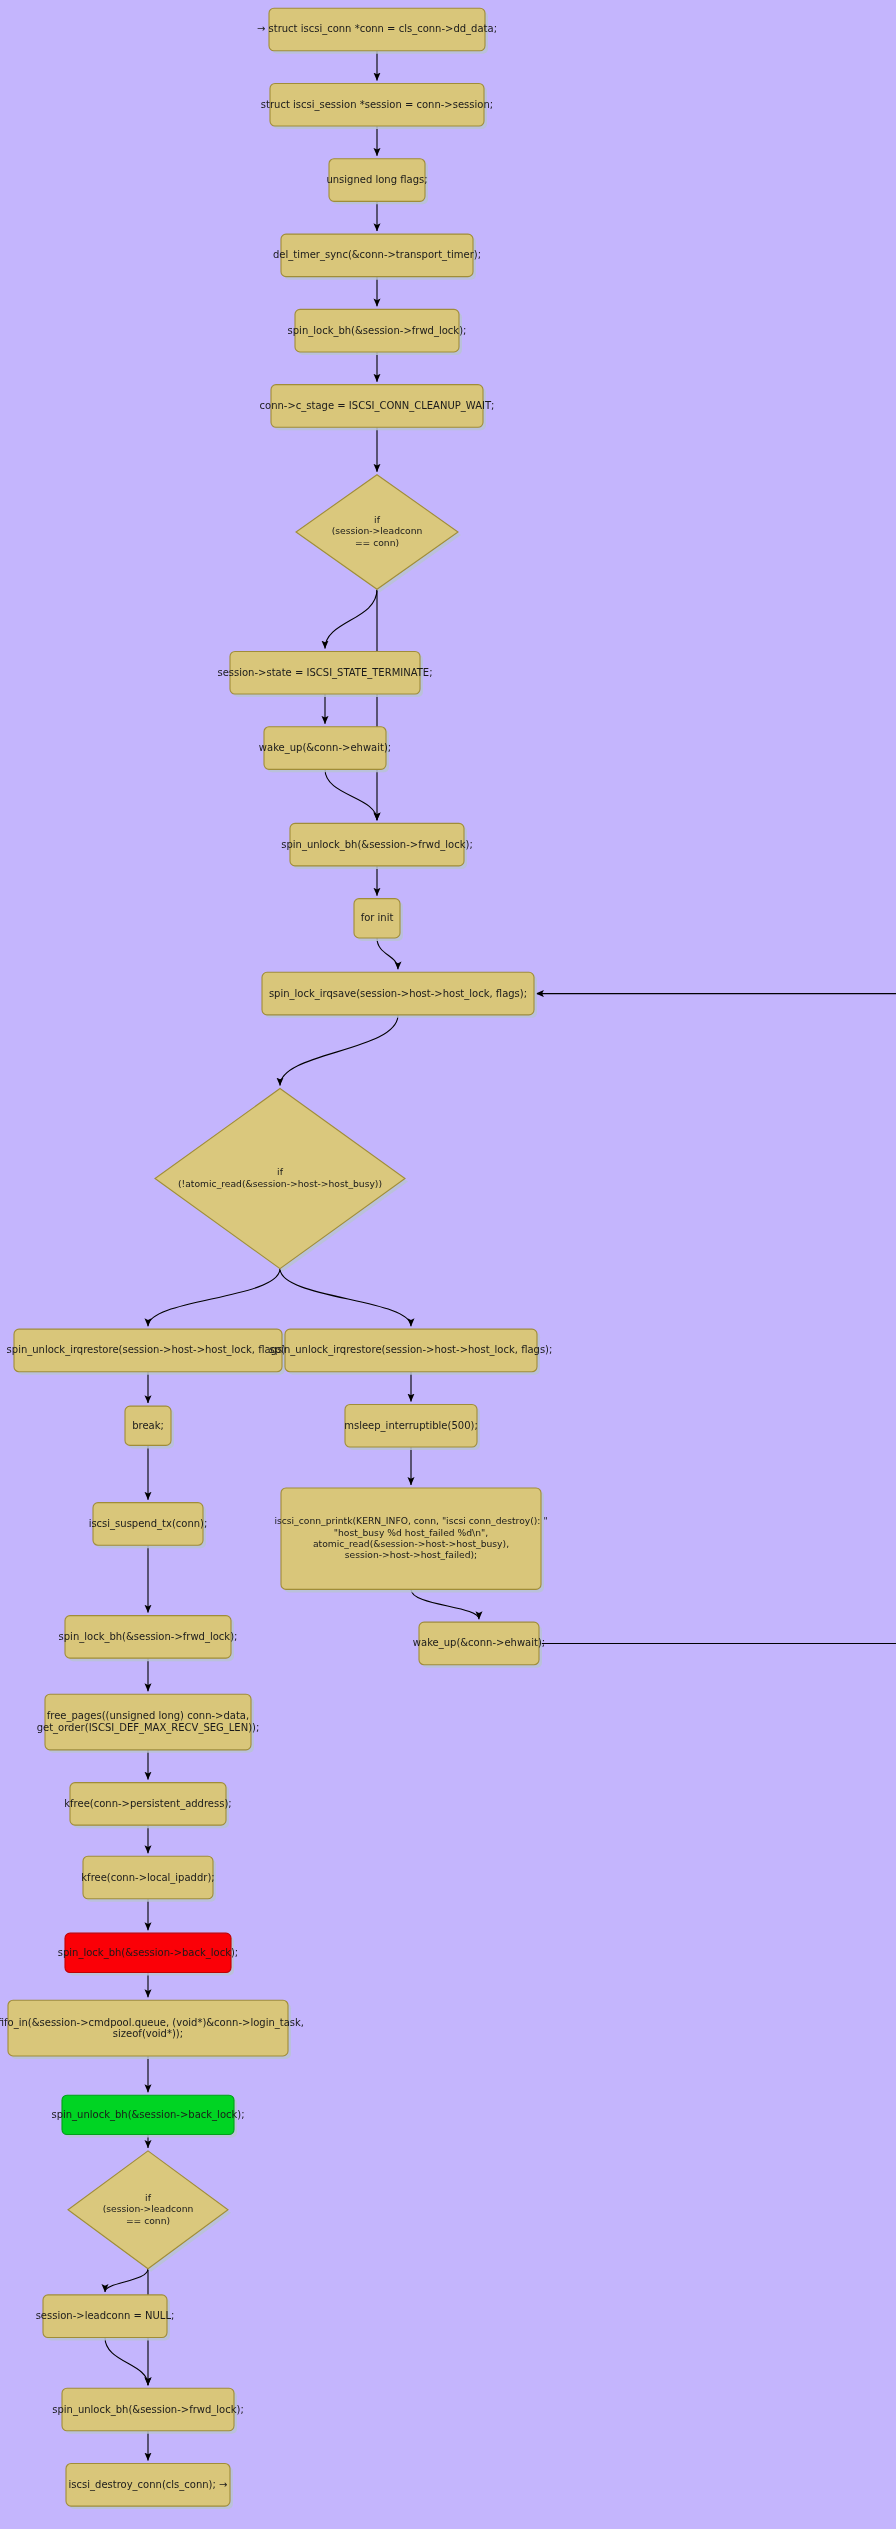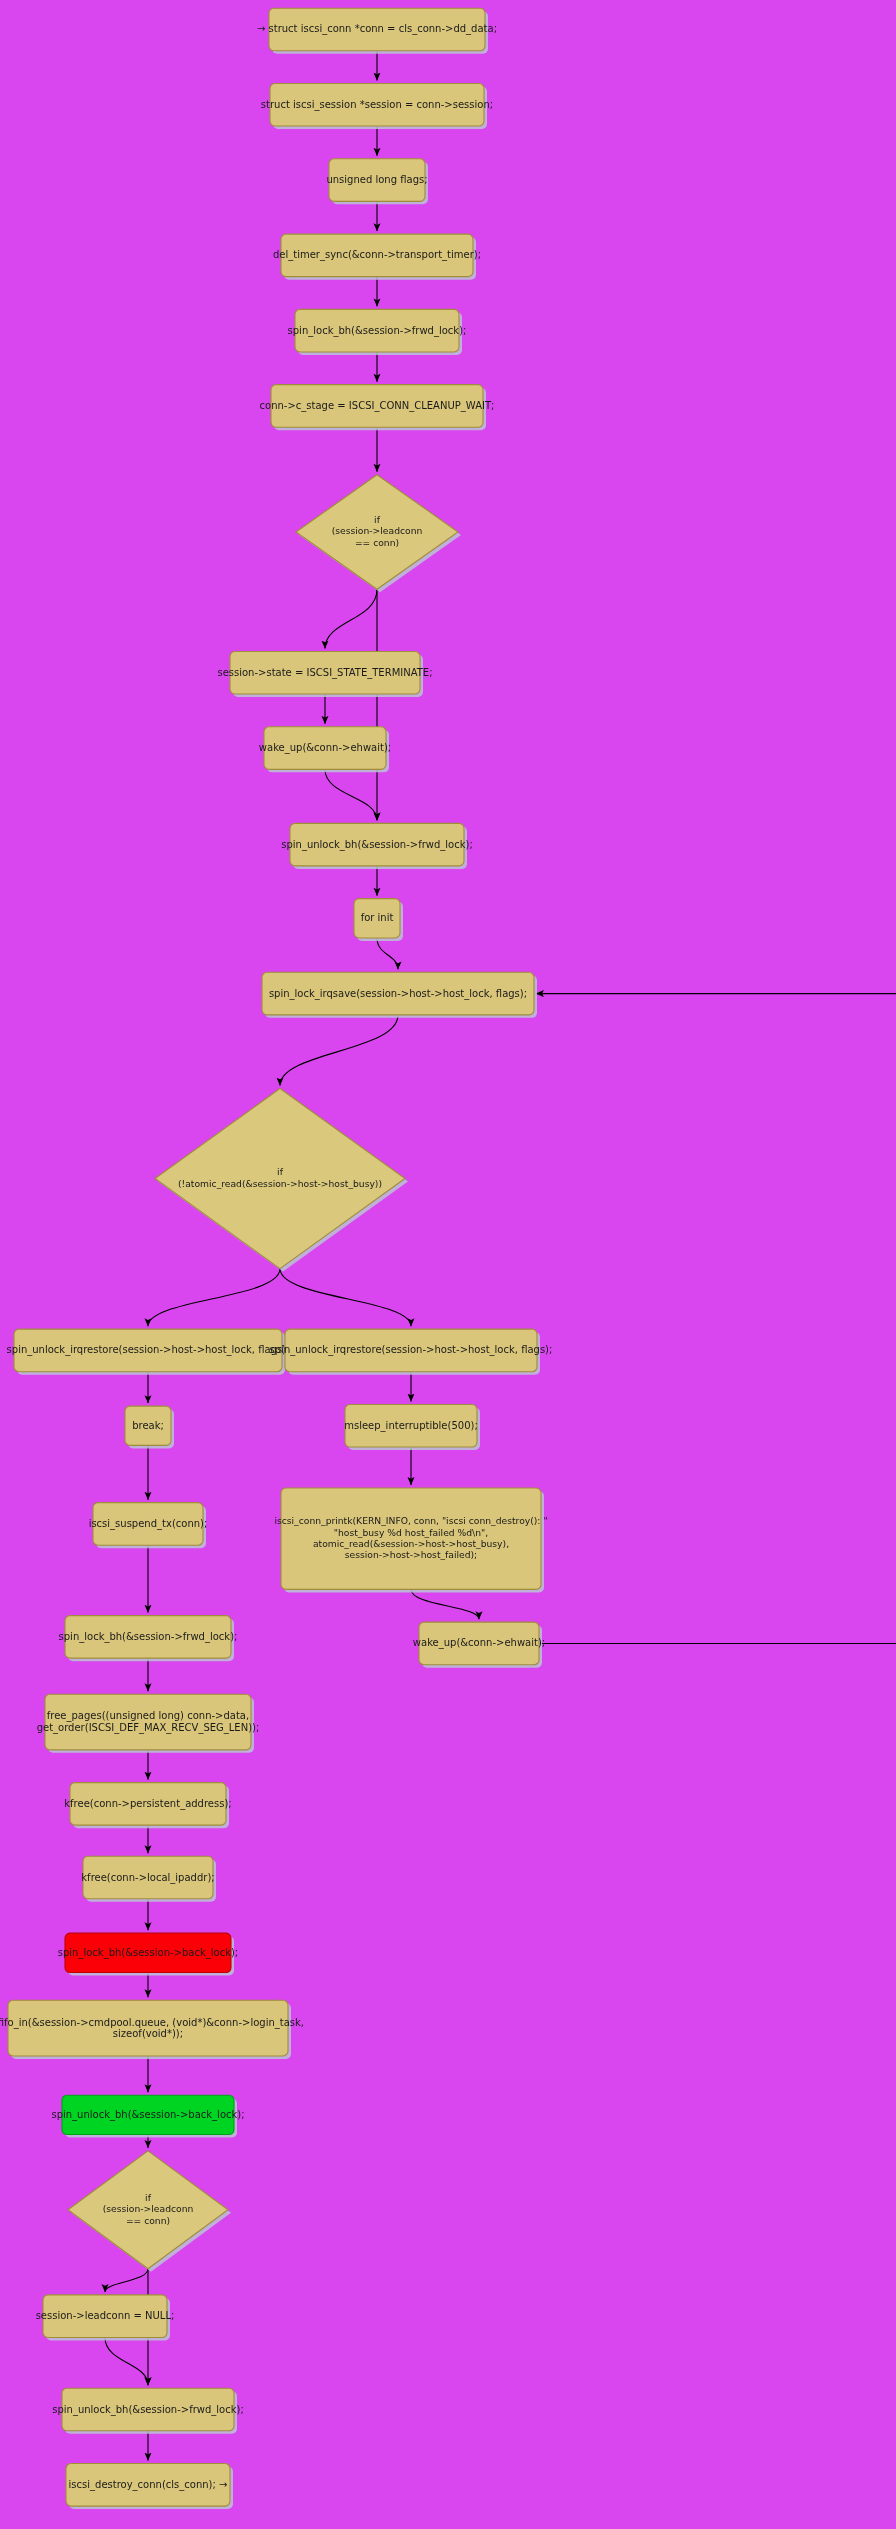--- a/index.html
+++ b/index.html
@@ -7,21 +7,21 @@
     padding: 0;
     background: #ffffff;
   }
   body {
     font-family: "DejaVu Sans", sans-serif;
   }
   #flowchart-root {
     position: relative;
     width: 896px;
     height: 2529px;
-    background: #d946ef;
+    background: #c4b5fd;
     overflow: hidden;
   }
   svg#flow-svg {
     position: absolute;
     top: 0;
     left: 0;
     width: 896px;
     height: 2529px;
   }
   .edge-path {

